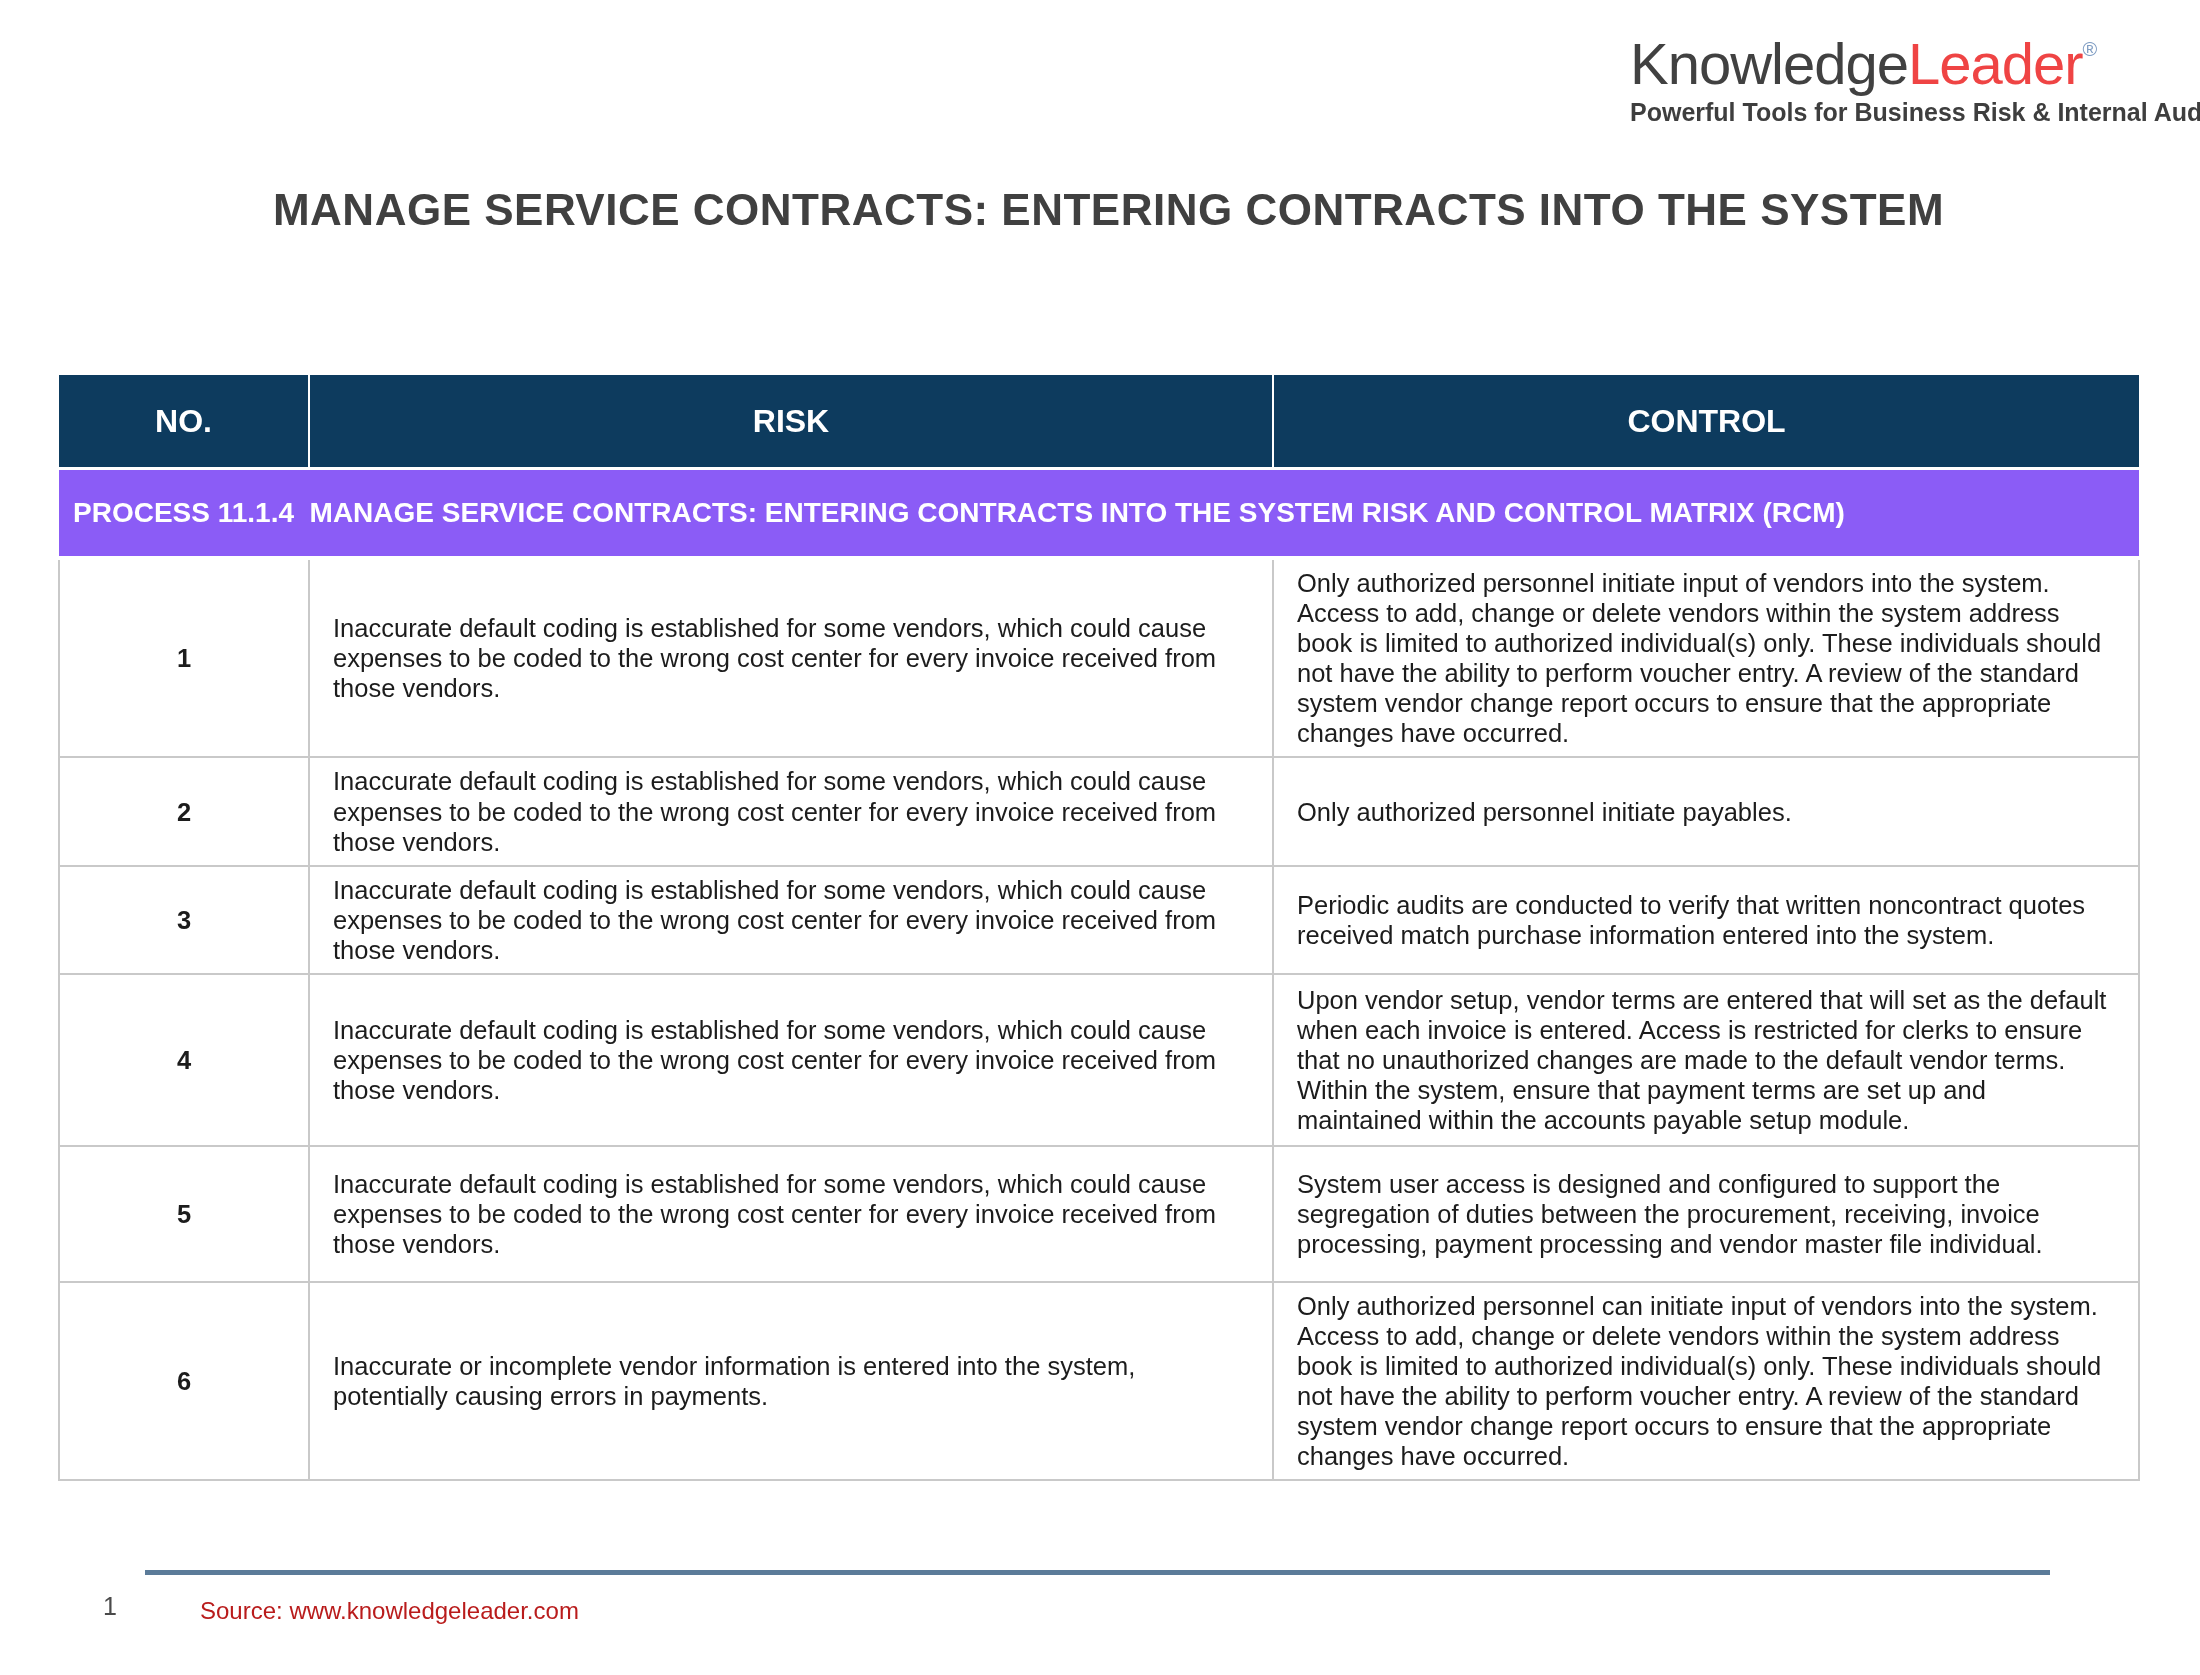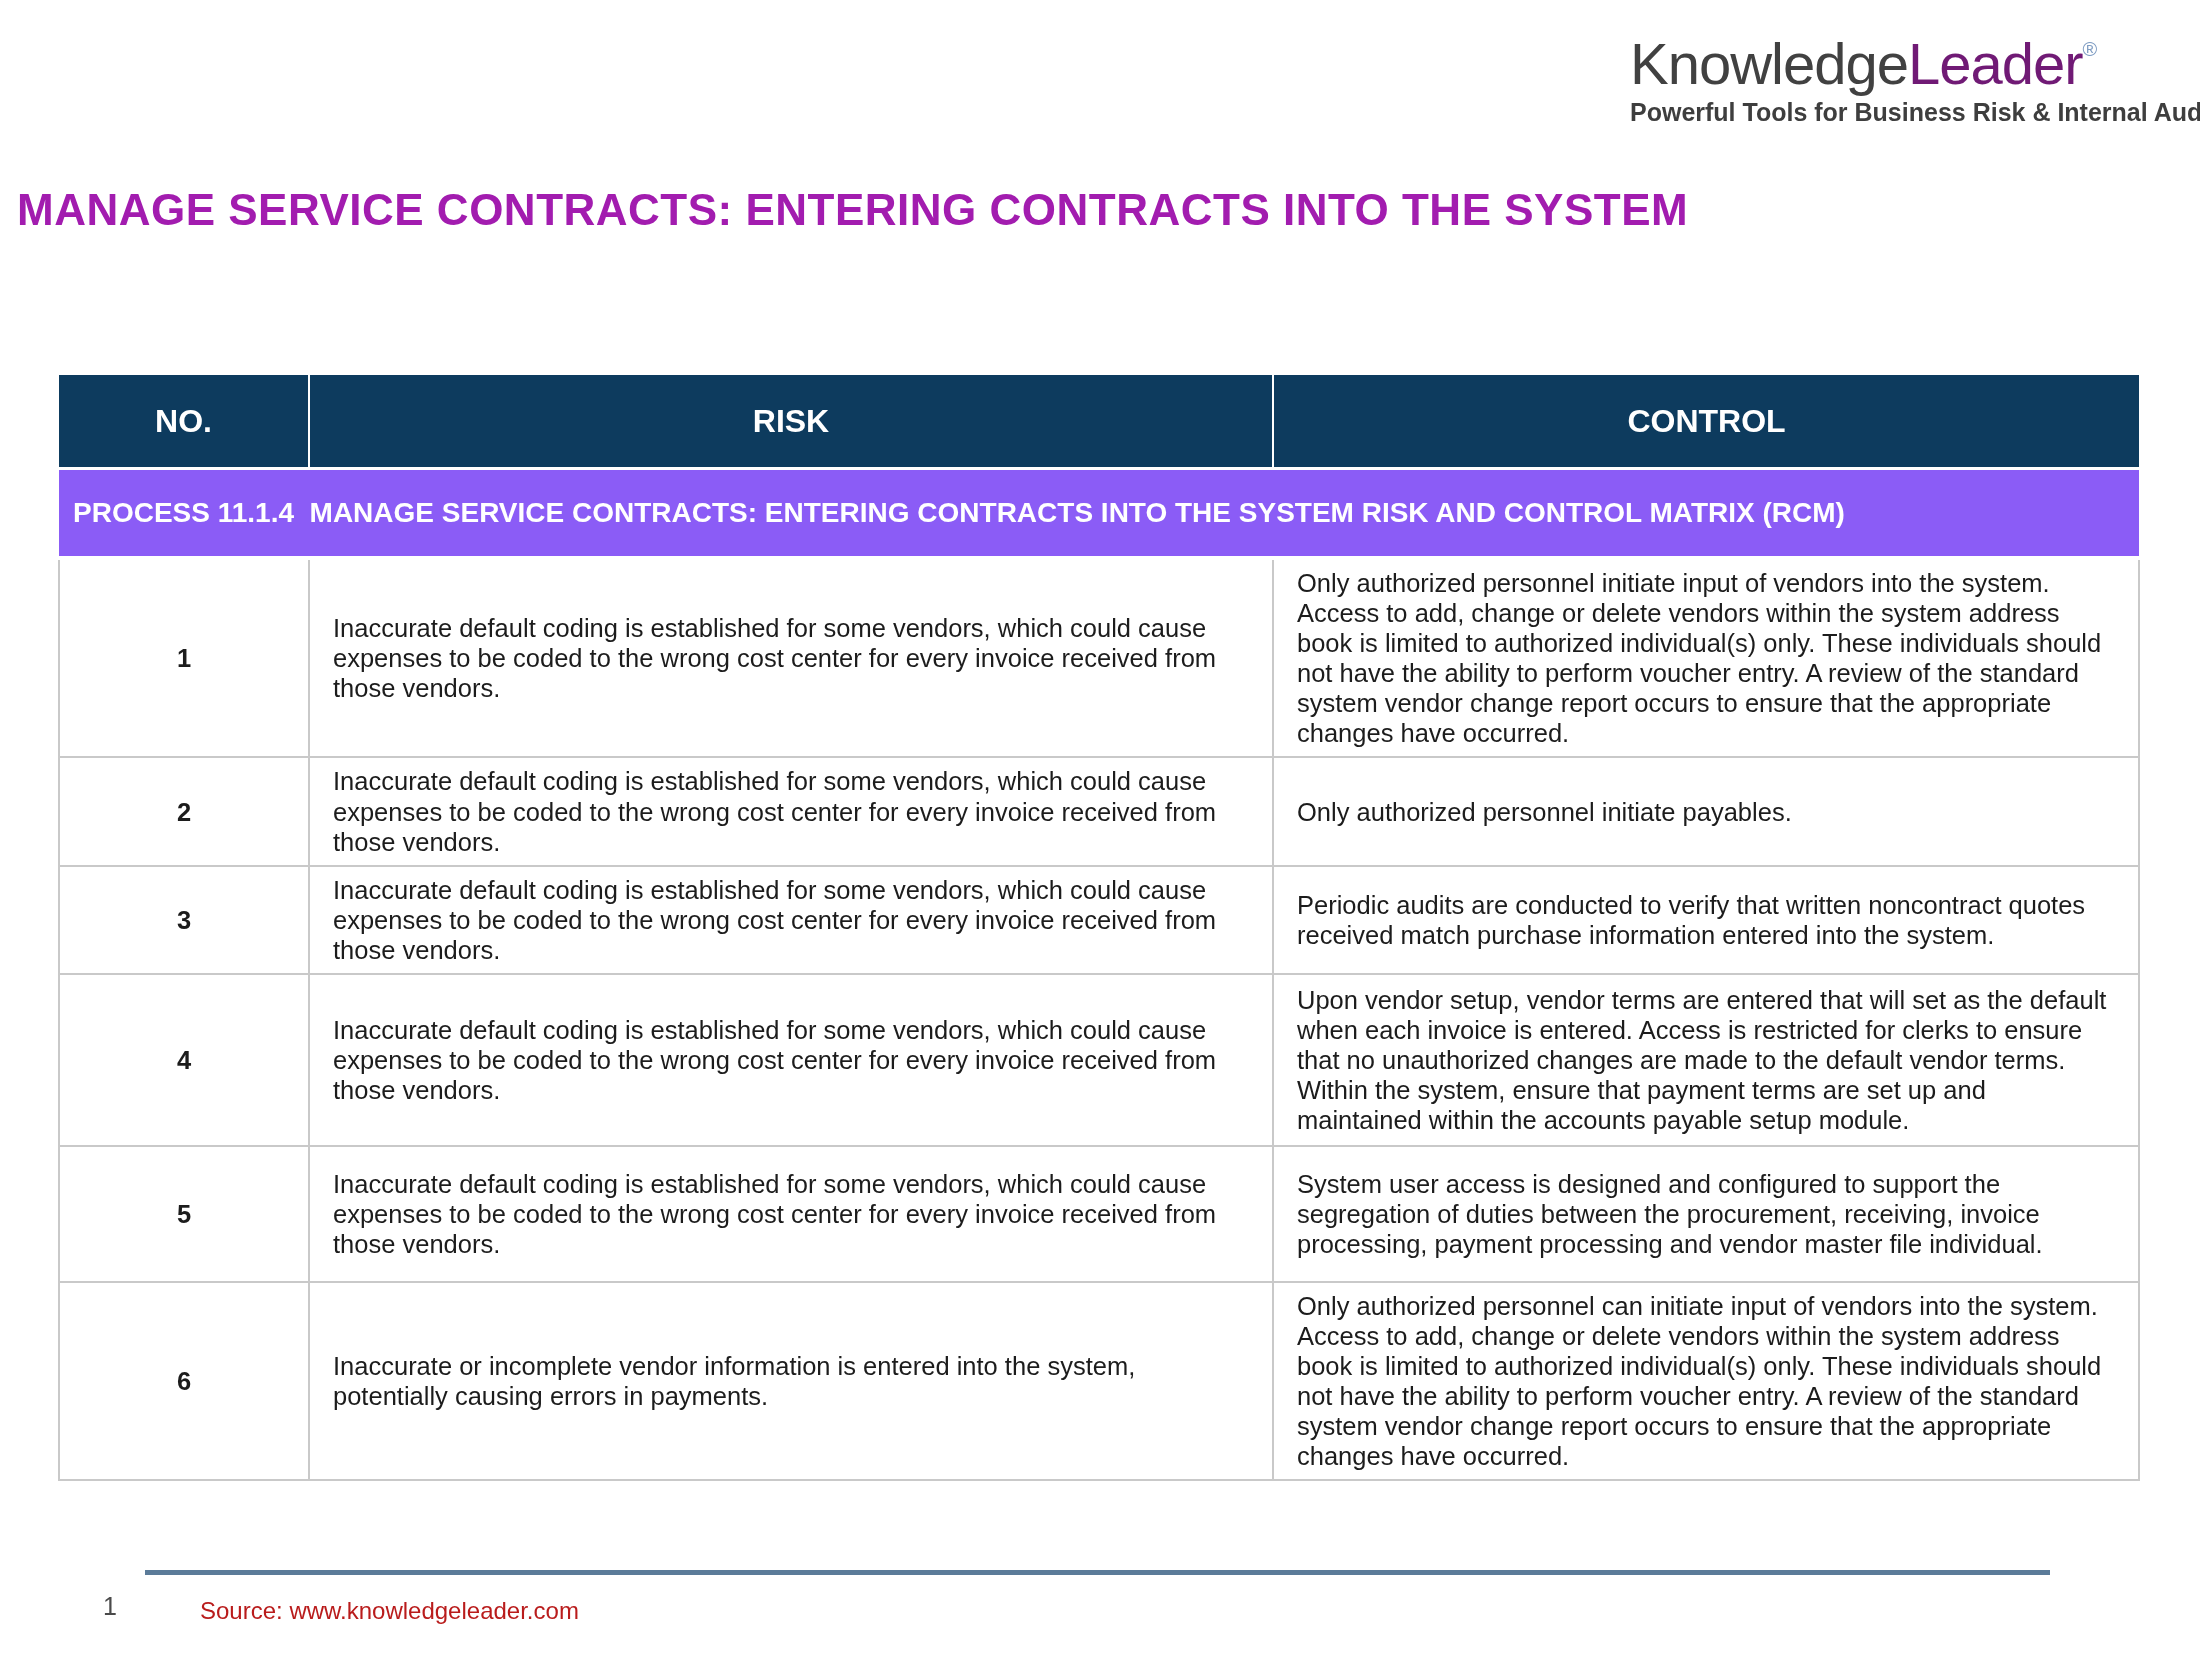--- a/index.html
+++ b/index.html
@@ -23,44 +23,45 @@
     left: 1630px;
   }
   .brand-name {
     font-size: 58px;
     font-weight: normal;
     letter-spacing: -1px;
     line-height: 1.05;
     white-space: nowrap;
   }
   .brand-knowledge { color: #414141; }
-  .brand-leader { color: #701a75; }
+  .brand-leader { color: #ef4444; }
   .brand-reg {
     font-size: 20px;
     color: #7e9cc2;
     vertical-align: 28px;
   }
   .brand-tagline {
     margin-top: 3px;
     font-size: 25px;
     font-weight: bold;
     color: #3e3e3e;
     letter-spacing: 0px;
     white-space: nowrap;
   }
 
   
   .doc-title {
     position: absolute;
     top: 180px;
     left: 17px;
     right: 0;
+    text-align: center;
     font-size: 44px;
     font-weight: bold;
-    color: #a21caf;
+    color: #404040;
     line-height: 1.35;
     letter-spacing: 0.5px;
   }
 
   
   .table-wrap {
     position: absolute;
     top: 375px;
     left: 58px;
     width: 2080px;

